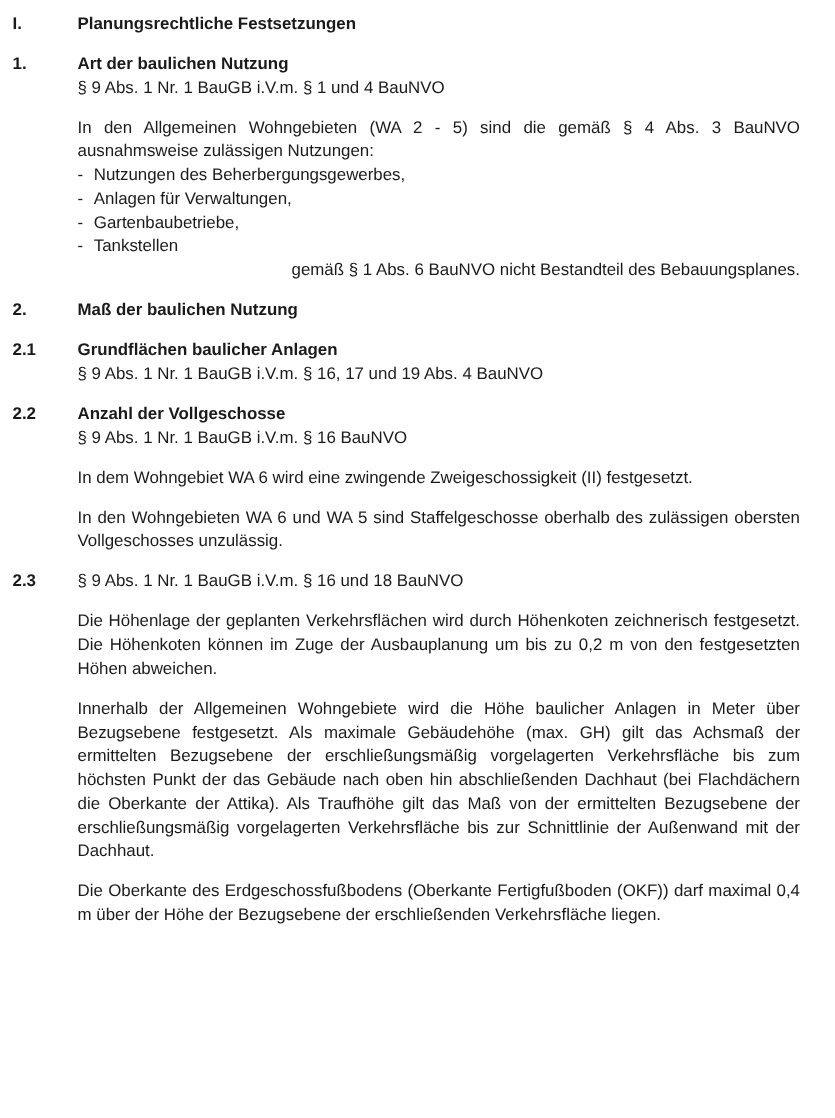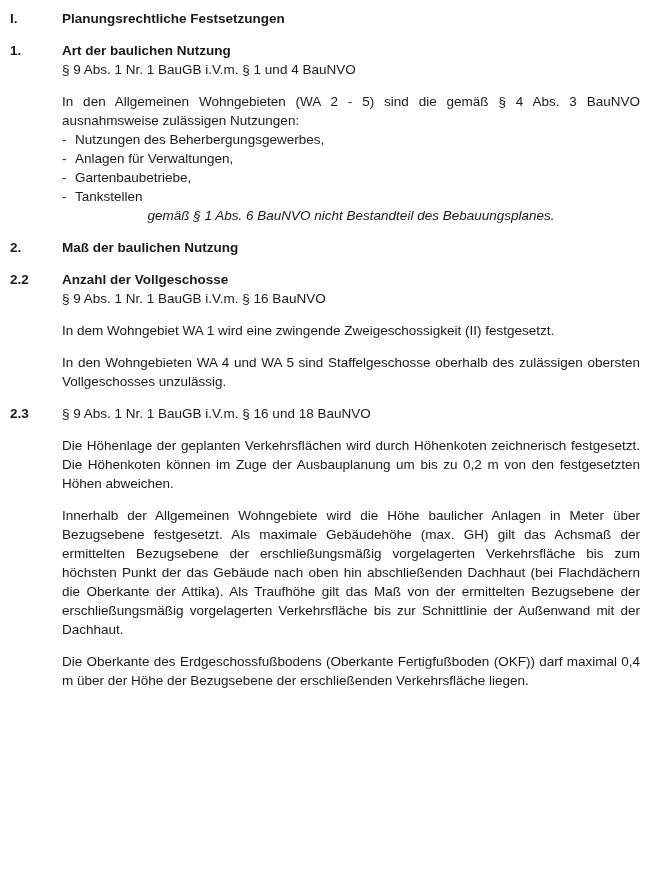--- a/index.html
+++ b/index.html
@@ -39,22 +39,21 @@
   .tight {
     margin: 0;
   }
   .bold {
     font-weight: bold;
   }
   .para {
     text-align: justify;
   }
   .para-left {
-    text-align: center;
-    font-style: italic;
+    text-align: right;
   }
   .list-row {
     display: flex;
     align-items: flex-start;
   }
   .dash-col {
     flex: 0 0 13px;
     width: 13px;
   }
   .list-text {
@@ -103,40 +102,47 @@
       </div>
       <div class="para-left tight">gemäß § 1 Abs. 6 BauNVO nicht Bestandteil des Bebauungsplanes.</div>
     </div>
   </div>
 
   <div class="row block">
     <div class="num-col">2.</div>
     <div class="content-col bold">Maß der baulichen Nutzung</div>
   </div>
 
+  <div class="row block">
+    <div class="num-col">2.1</div>
+    <div class="content-col">
+      <div class="bold tight">Grundflächen baulicher Anlagen</div>
+      <div class="tight">§ 9 Abs. 1 Nr. 1 BauGB i.V.m. § 16, 17 und 19 Abs. 4 BauNVO</div>
+    </div>
+  </div>
 
 
 
   <div class="row block">
     <div class="num-col">2.2</div>
     <div class="content-col">
       <div class="bold tight">Anzahl der Vollgeschosse</div>
       <div class="tight">§ 9 Abs. 1 Nr. 1 BauGB i.V.m. § 16 BauNVO</div>
     </div>
   </div>
 
 
   <div class="row block">
     <div class="num-col"></div>
-    <div class="content-col para">In dem Wohngebiet WA 1 wird eine zwingende Zweigeschossigkeit (II) festgesetzt.</div>
+    <div class="content-col para">In dem Wohngebiet WA 6 wird eine zwingende Zweigeschossigkeit (II) festgesetzt.</div>
   </div>
 
   <div class="row block">
     <div class="num-col"></div>
-    <div class="content-col para">In den Wohngebieten WA 4 und WA 5 sind Staffelgeschosse oberhalb des zulässigen obersten Vollgeschosses unzulässig.</div>
+    <div class="content-col para">In den Wohngebieten WA 6 und WA 5 sind Staffelgeschosse oberhalb des zulässigen obersten Vollgeschosses unzulässig.</div>
   </div>
 
   <div class="row block">
     <div class="num-col">2.3</div>
     <div class="content-col">
       <div class="tight">§ 9 Abs. 1 Nr. 1 BauGB i.V.m. § 16 und 18 BauNVO</div>
     </div>
   </div>
 
   <div class="row block">

